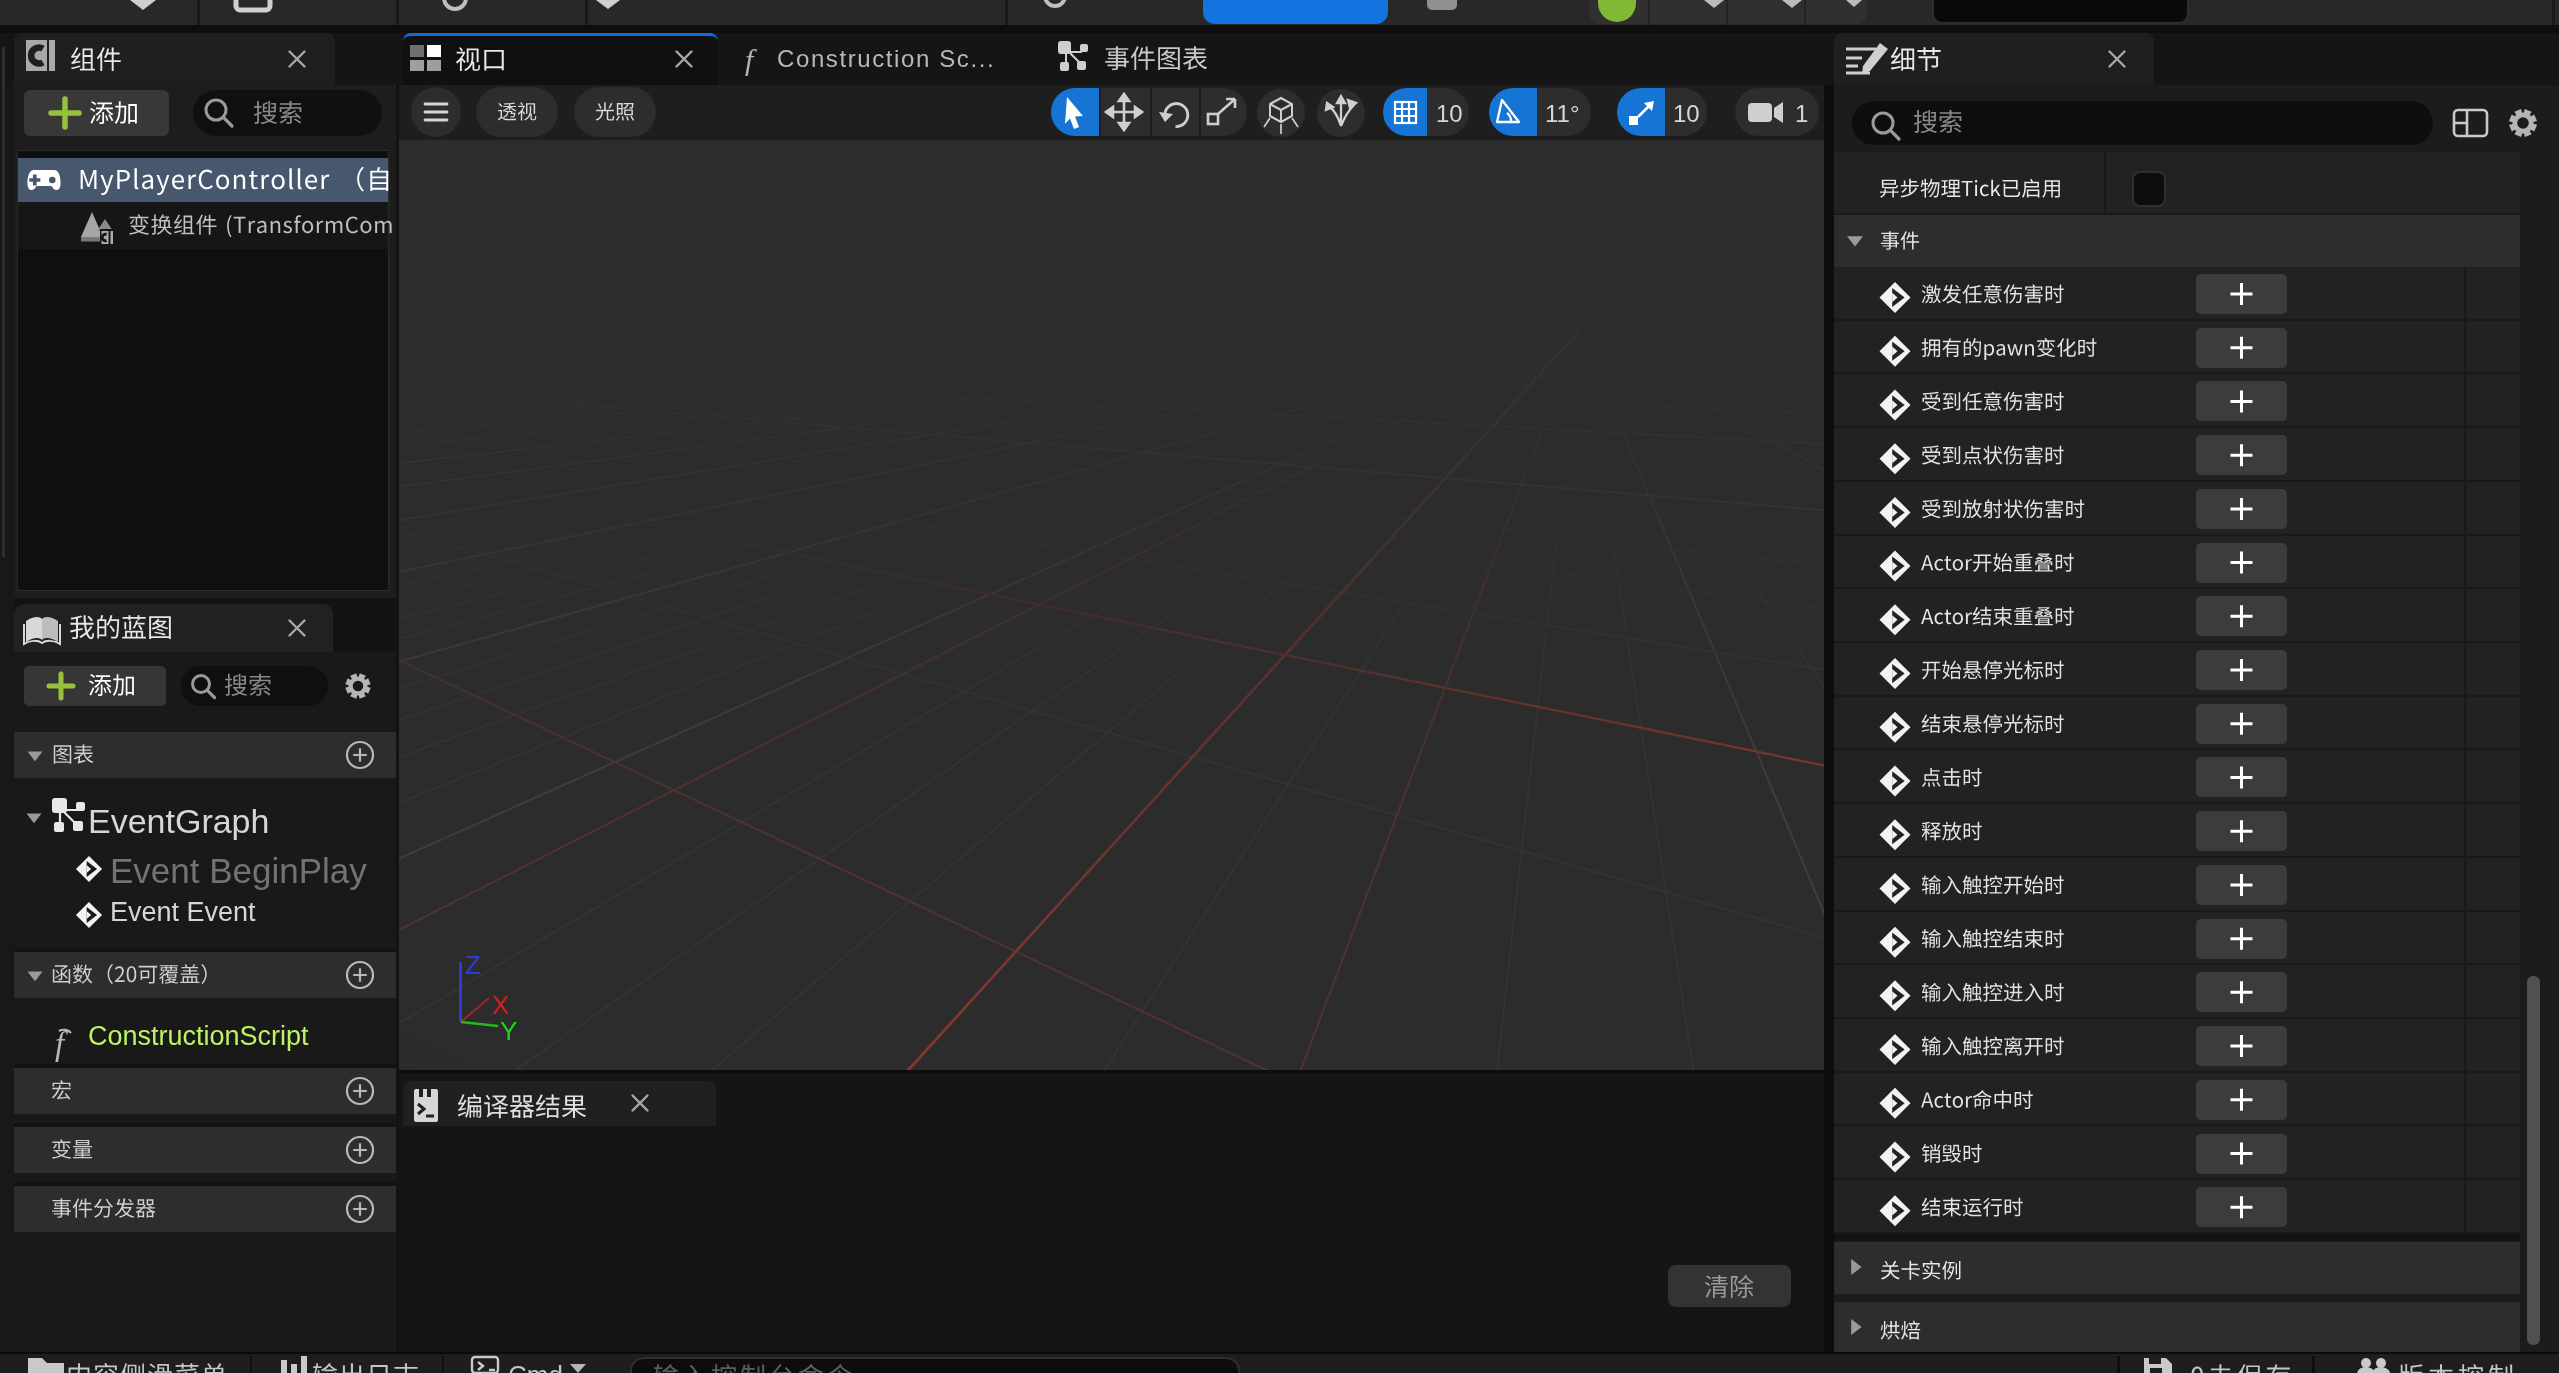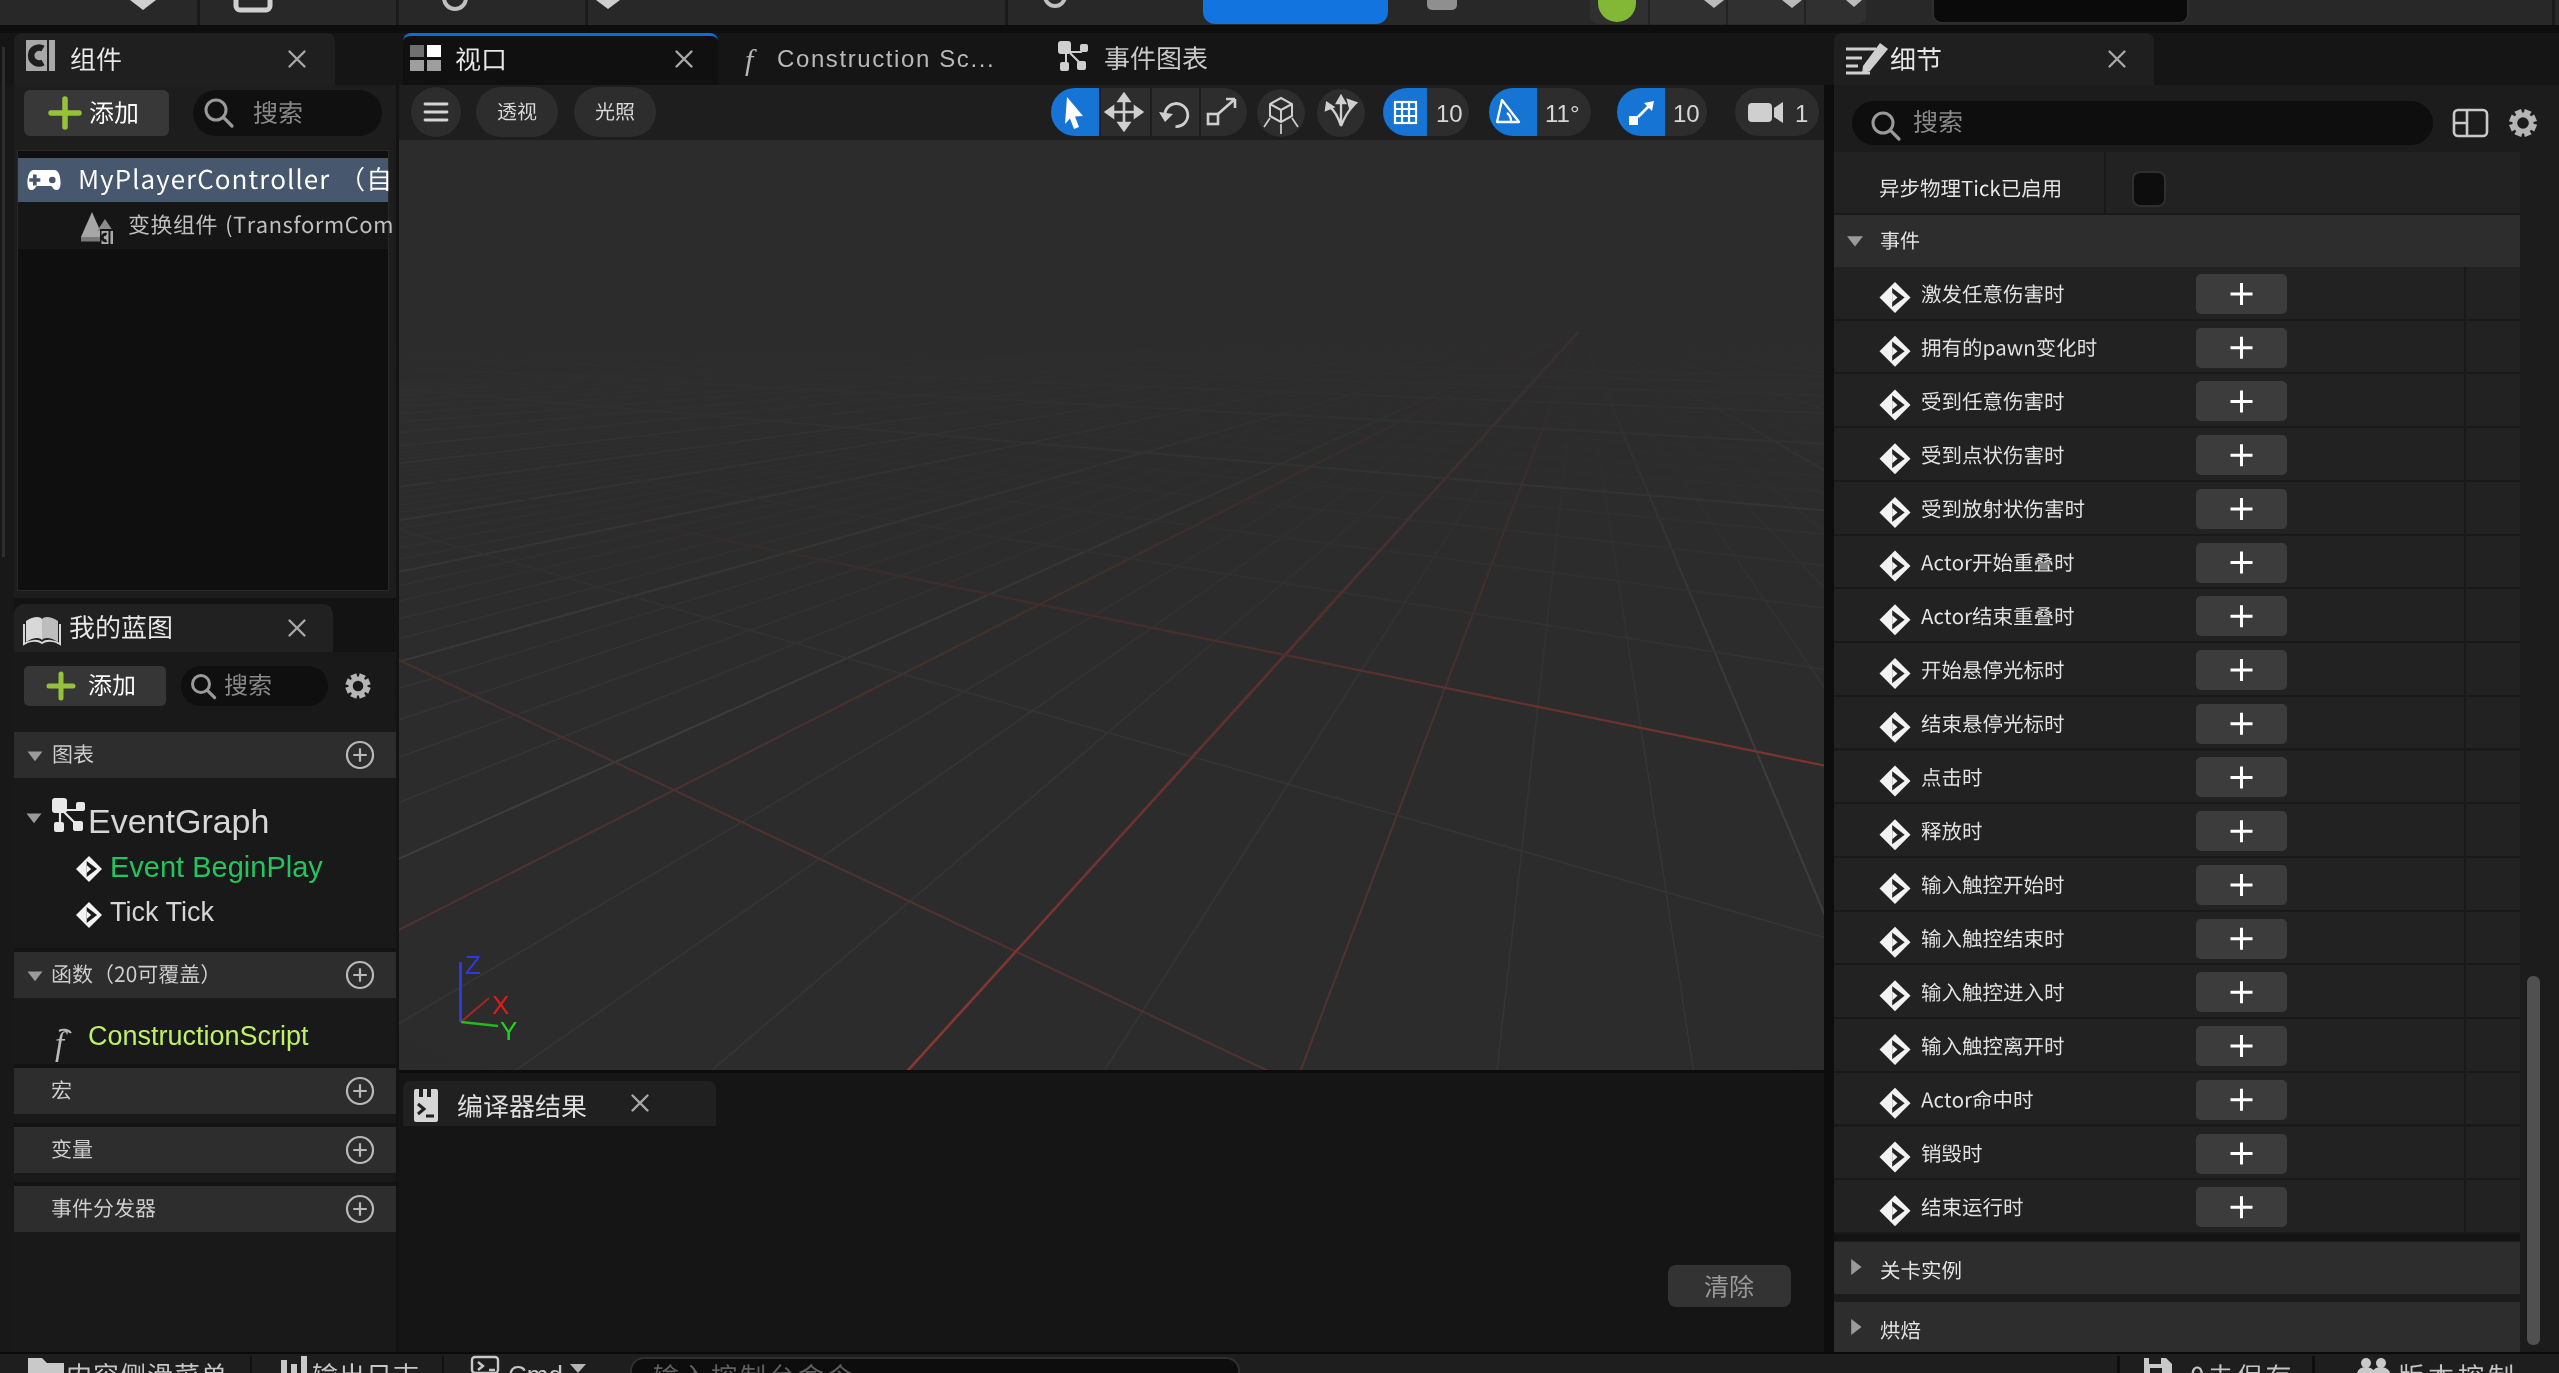--- a/index.html
+++ b/index.html
@@ -676,22 +676,22 @@
     <g fill="#c9c9c9">
       <circle cx="2366" cy="11" r="5"></circle>
       <path d="M2357 21 a9 7 0 0 1 18 2 Z"></path>
       <circle cx="2381" cy="11" r="5"></circle>
       <path d="M2372 21 a9 7 0 0 1 18 2 Z"></path>
     </g>
   </svg>
 
 <div class="txt" style="left:777px;top:45.3px;font-size:24px;color:#b9b9b9;letter-spacing:1.6px;">Construction Sc...</div>
 <div class="txt" style="left:88px;top:801.5px;font-size:34px;color:#d6d6d6;">EventGraph</div>
-<div class="txt" style="left:110px;top:850.5px;font-size:29px;color:#22c55e;">Event BeginPlay</div>
-<div class="txt" style="left:110px;top:896.5px;font-size:27px;color:#d6d6d6;">Tick Tick</div>
+<div class="txt" style="left:110px;top:850.5px;font-size:35px;color:#737373;">Event BeginPlay</div>
+<div class="txt" style="left:110px;top:896.5px;font-size:27px;color:#d6d6d6;">Event Event</div>
 <div class="txt" style="left:88px;top:1020.5px;font-size:27px;color:#bef264;">ConstructionScript</div>
 <div class="txt" style="left:1436px;top:100.3px;font-size:24px;color:#d6d6d6;">10</div>
 <div class="txt" style="left:1545px;top:100.3px;font-size:24px;color:#d6d6d6;">11°</div>
 <div class="txt" style="left:1673px;top:100.3px;font-size:24px;color:#d6d6d6;">10</div>
 <div class="txt" style="left:1795px;top:100.3px;font-size:24px;color:#d6d6d6;">1</div>
 <div class="txt" style="left:508px;top:1360.4px;font-size:26px;color:#c6c6c6;">Cmd</div>
 
 <svg class="abs" style="left:0;top:0;pointer-events:none" width="2559" height="1373">
 <defs>
       <path id="c0" d="M48 58 63 -14C157 10 282 42 401 73L394 137C266 106 134 76 48 58ZM481 790V11H380V-58H959V11H872V790ZM553 11V207H798V11ZM553 466H798V274H553ZM553 535V721H798V535ZM66 423C81 430 105 437 242 454C194 388 150 335 130 315C97 278 71 253 49 249C58 231 69 197 73 182C94 194 129 204 401 259C400 274 400 302 402 321L182 281C265 370 346 480 415 591L355 628C334 591 311 555 288 520L143 504C207 590 269 701 318 809L250 840C205 719 126 588 102 555C79 521 60 497 42 493C50 473 62 438 66 423Z"></path>

